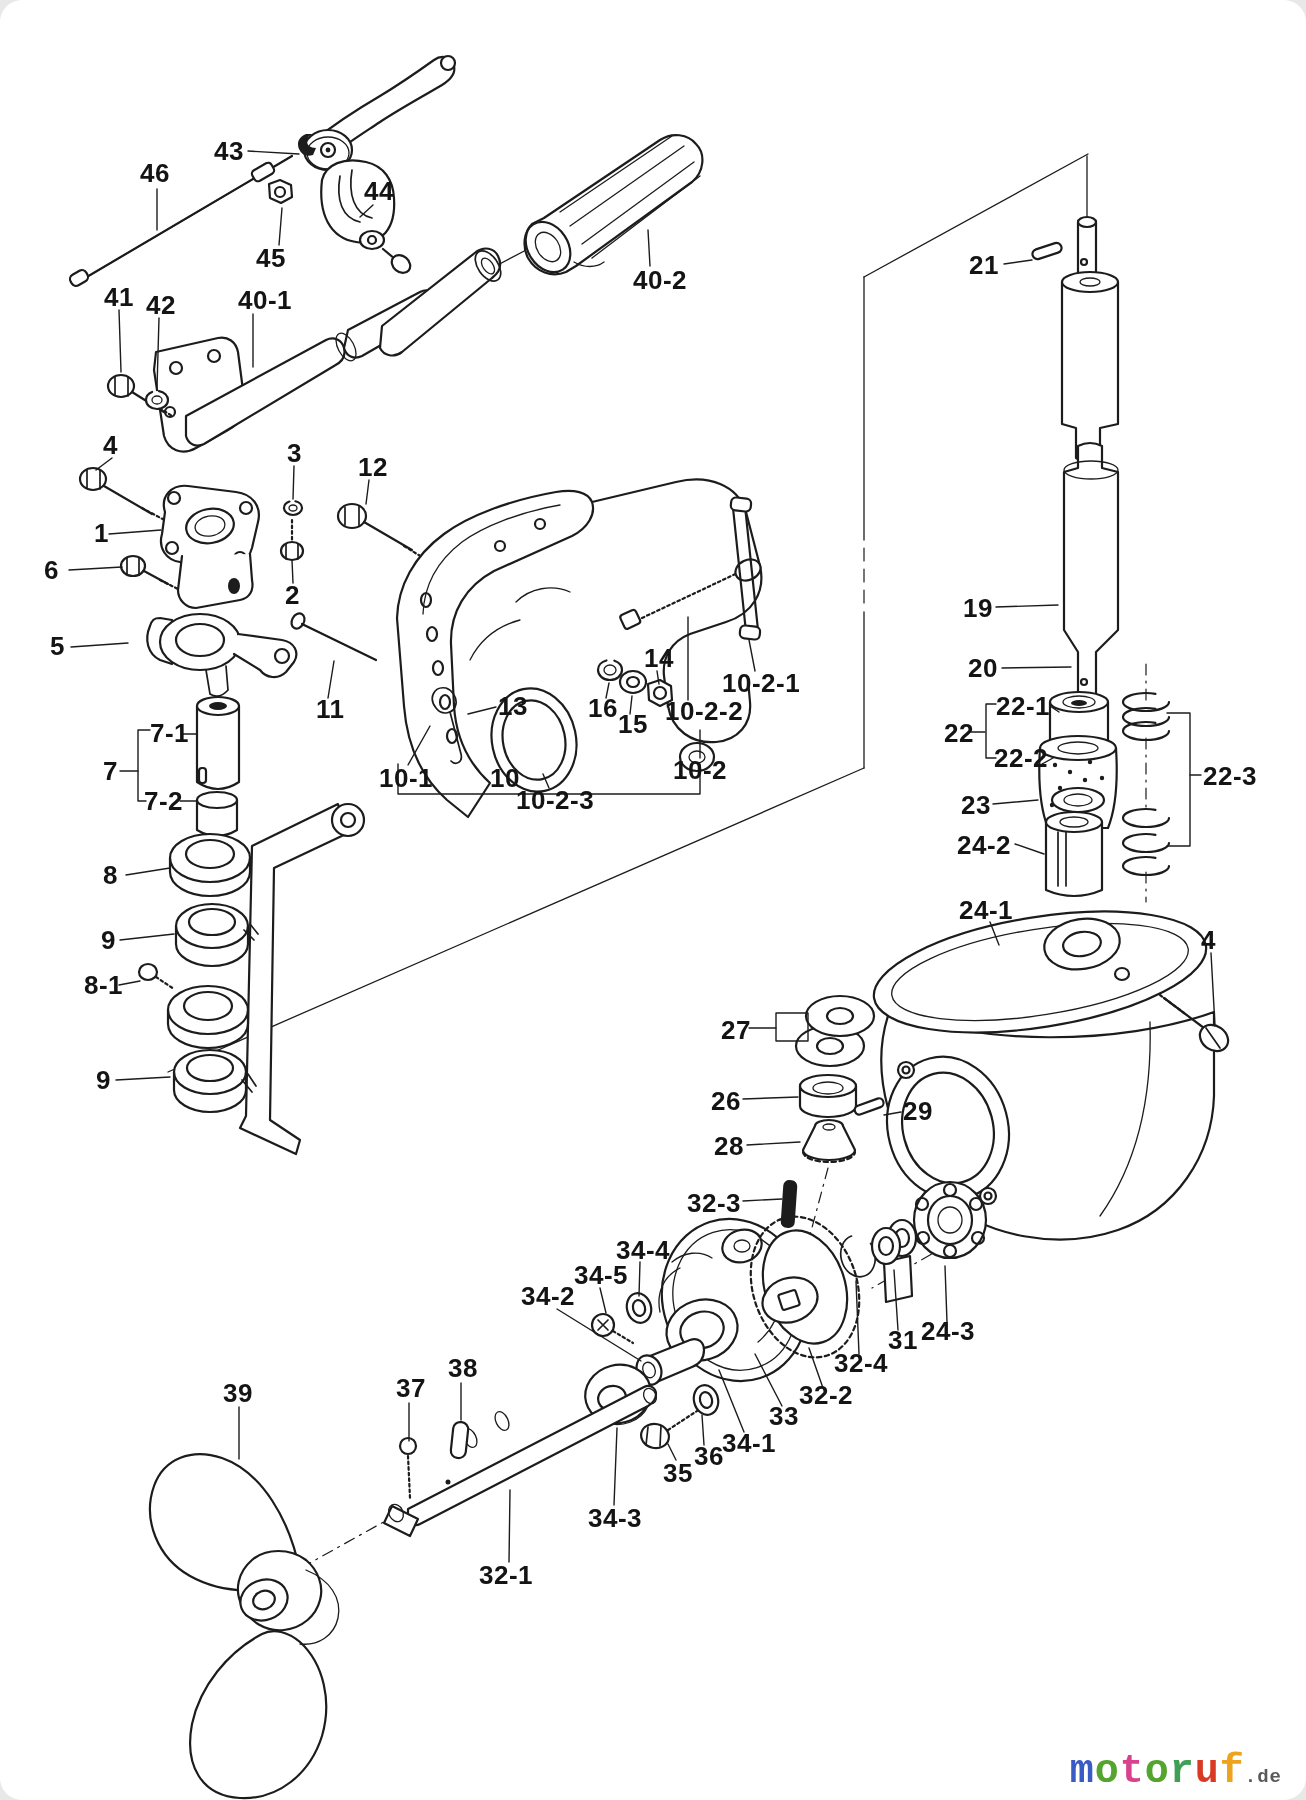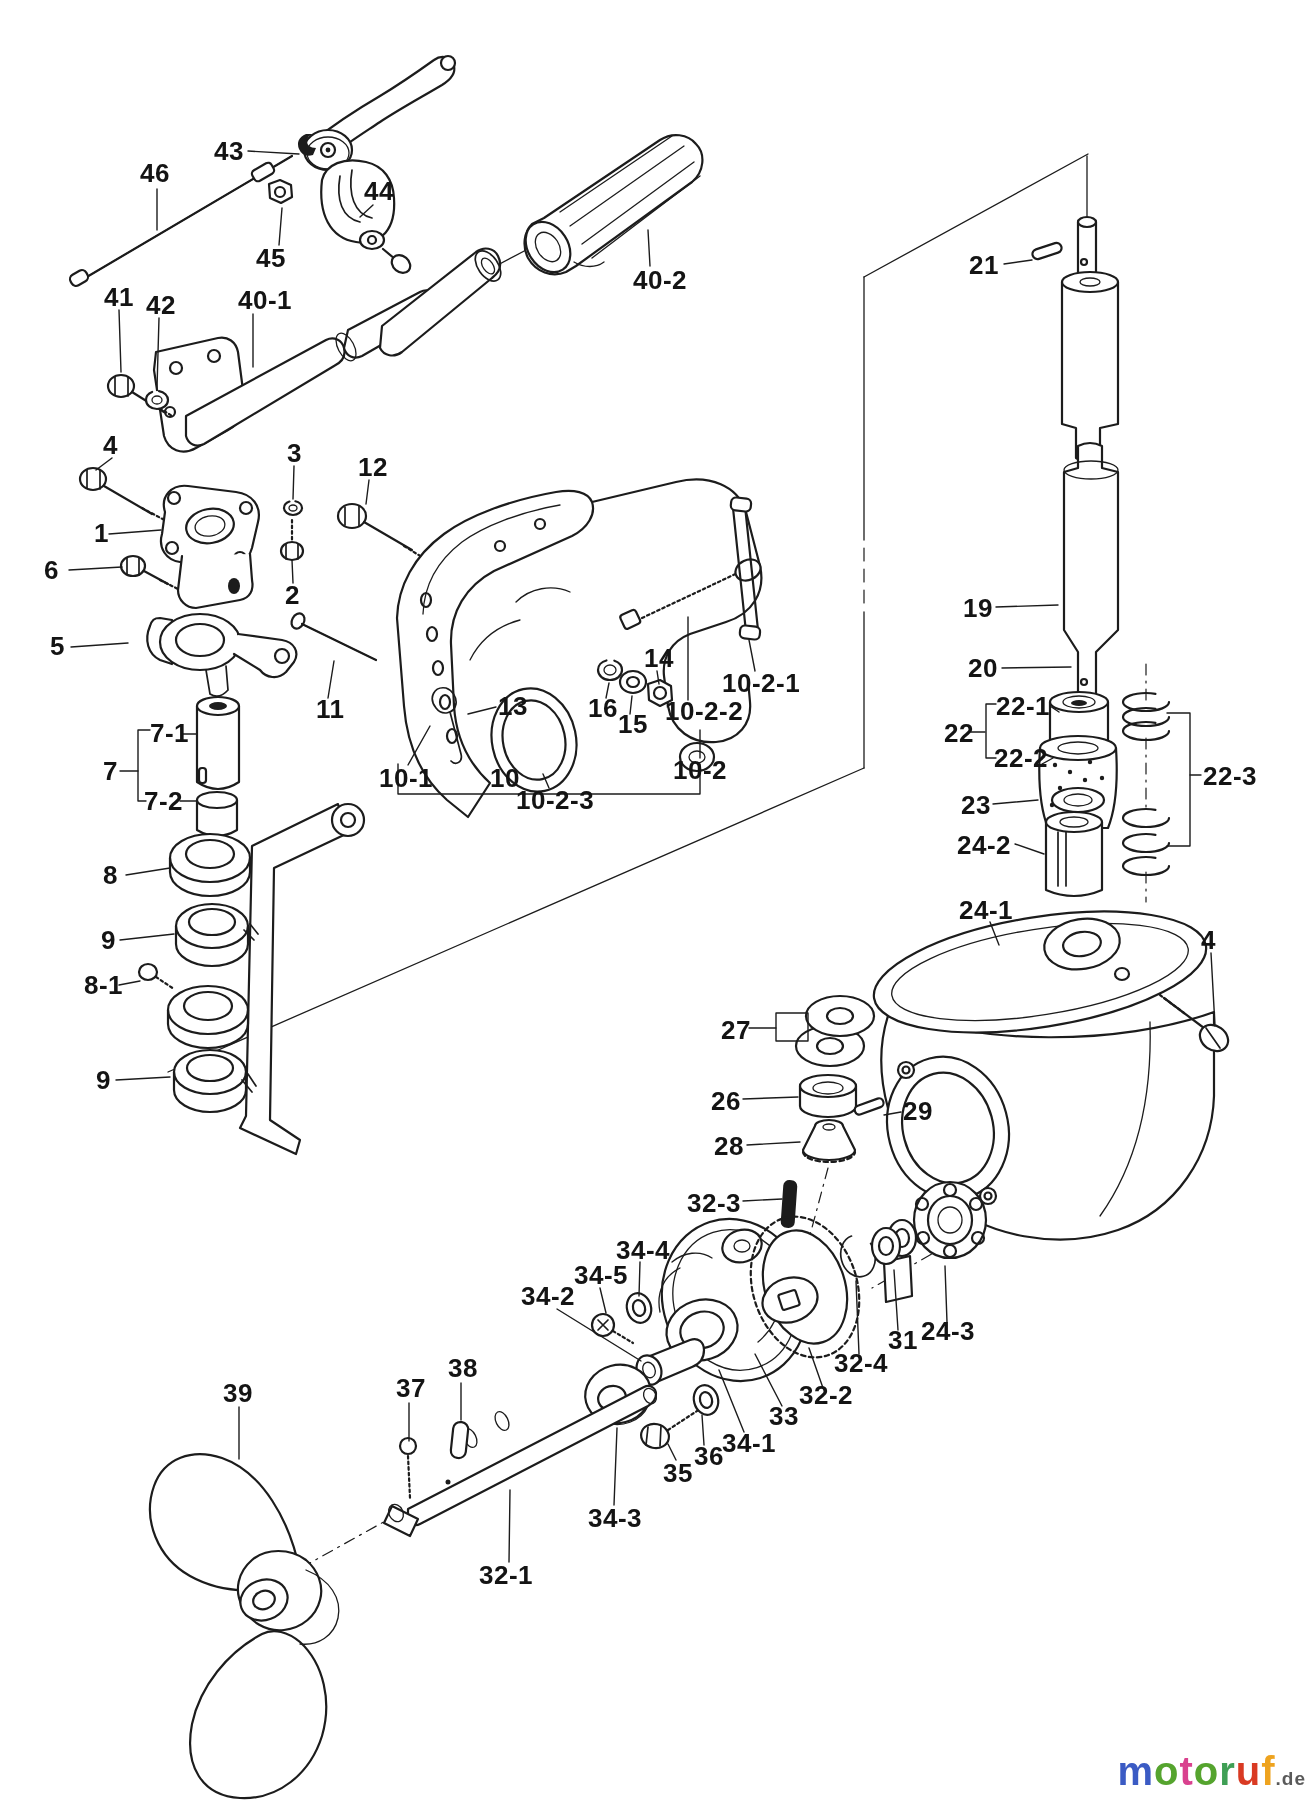--- a/index.html
+++ b/index.html
@@ -1,31 +1,31 @@
 <!DOCTYPE html>
 <html><head>
 <meta charset="utf-8">
 <style>
   html,body { margin:0; padding:0; background:#e8e8e8; }
   .canvas { position:relative; width:1306px; height:1800px; background:#ffffff; overflow:hidden;
-            font-family:"Liberation Sans", sans-serif; }
+            font-family:"Liberation Sans", sans-serif;border-radius:22px; }
   svg { position:absolute; left:0; top:0; }
   svg * { fill:none; stroke:#1c1c1c; stroke-width:2.2; stroke-linecap:round; stroke-linejoin:round; }
   svg .fw { fill:#ffffff; }
   svg .fd { fill:#1c1c1c; stroke:none; }
   svg .thin  { stroke-width:1.3; }
   svg .med   { stroke-width:1.7; }
   svg .dash  { stroke-width:1.2; stroke-dasharray:11 6 2 6; }
   svg .dashp { stroke-width:1.2; stroke-dasharray:13 8; }
   svg .thread { stroke-dasharray:2.6 3; }
   svg .teeth { stroke-dasharray:4.5 3.5; }
   svg .leader { stroke-width:1.4; fill:none; }
   svg text.part-label { font-family:"Liberation Sans", sans-serif; font-weight:700; font-size:26px;
         fill:#141414; letter-spacing:0.5px; stroke:none; }
-  .watermark { position:absolute; right:0; bottom:6px; font-family:Liberation Sans, sans-serif;
+  .watermark { position:absolute; right:24px; bottom:6px; font-family:Liberation Mono, monospace;
                font-weight:700; font-size:40px; letter-spacing:1px;margin-top:12px; }
   .wm-word span { display:inline; }
   .wm-suffix { font-size:19px; font-weight:700; }
 </style>
 </head>
 <body>
 
 <div class="canvas">
 <svg width="1306" height="1800" viewBox="0 0 1306 1800">
 

